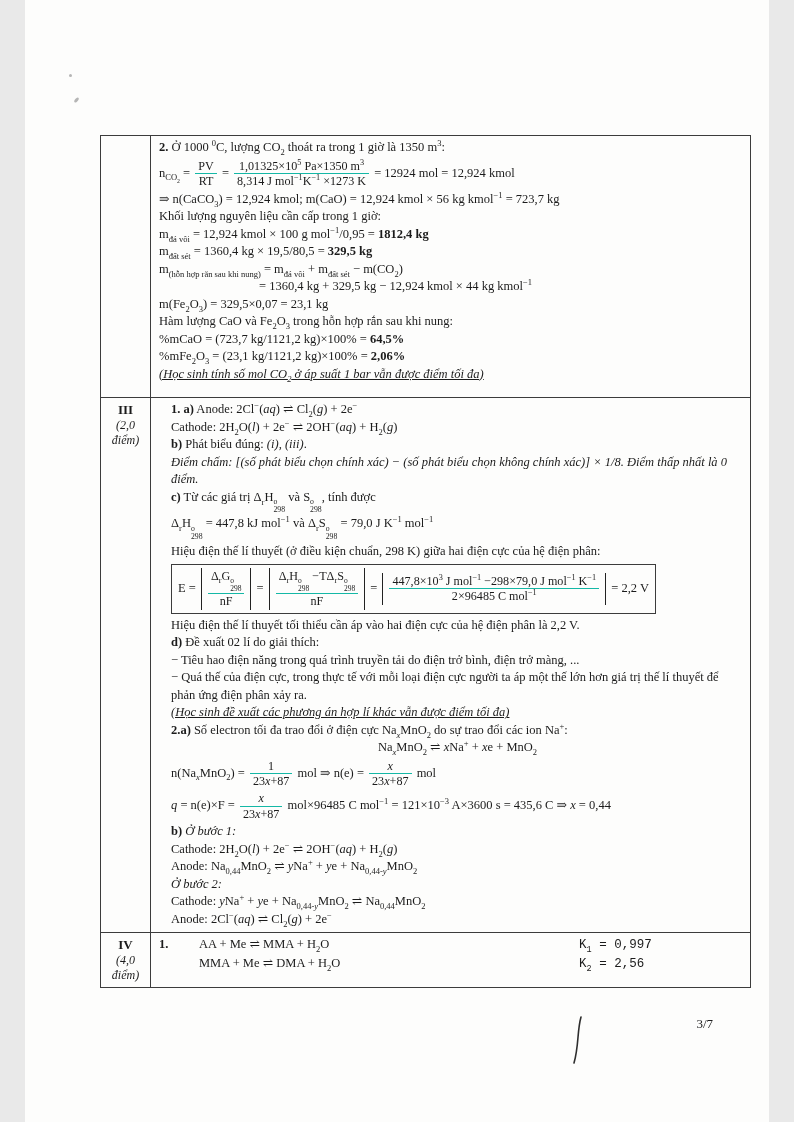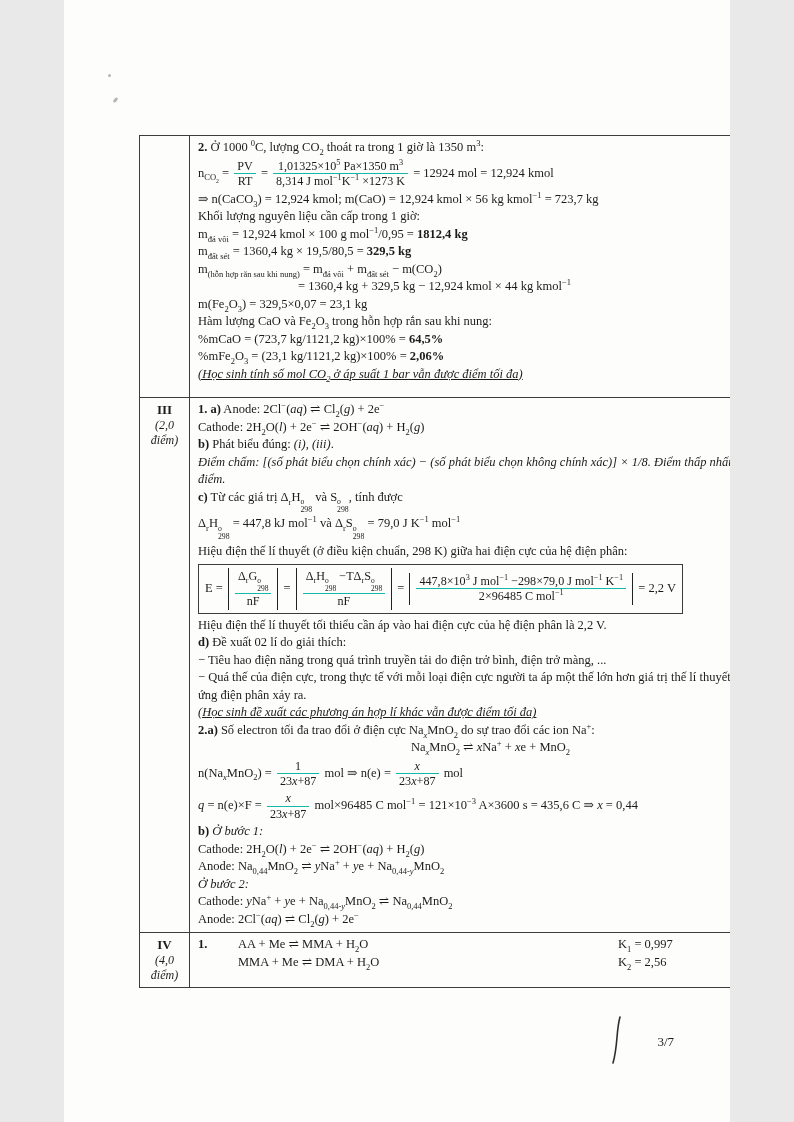--- a/index.html
+++ b/index.html
@@ -1,34 +1,34 @@
 <!DOCTYPE html>
 <html><head>
 <meta charset="utf-8">
 <style>
   * { margin:0; padding:0; box-sizing:border-box; }
   html,body { background:#e9e9e9; }
   body { font-family:"Liberation Serif","DejaVu Serif",serif; color:#1b1b1b; }
   .page {
-    position:relative; width:666px; height:1122px; margin:0 auto;
+    position:relative; width:744px; height:1122px; margin:0 auto;
     background:#fdfdfc; overflow:hidden;
   }
   .speck { position:absolute; background:#8f8f8f; border-radius:50%; opacity:.65; }
   .s1 { left:44px; top:74px; width:3px; height:3px; }
   .s2 { left:50px; top:97px; width:3px; height:6px; transform:rotate(38deg); }
 
   .answer-table {
     position:absolute; left:75px; top:135px; width:651px;
     display:flex; flex-direction:column;
     border:1px solid #3c3c3c;
   }
   .tr { display:flex; border-bottom:1px solid #3c3c3c; }
   .tr:last-child { border-bottom:none; }
   .row-a { min-height:262px; }
-  .row-b { min-height:510px; }
+  .row-b { min-height:510px;gap:12px; }
   .row-c { min-height:47px; }
 
   .cell-left {
     width:50px; flex-shrink:0; border-right:1px solid #3c3c3c;
     padding:4px 1px; text-align:center;
   }
   .row-label-numeral { font-weight:bold; font-size:13px; }
   .row-label-points  { font-style:italic; font-size:12px; line-height:1.25; }
 
   .cell-right { flex:1; min-width:0; padding:3px 6px 4px 8px; }
@@ -56,23 +56,23 @@
     padding:1px 4px; margin:0 2px; vertical-align:middle;
   }
   .stk {
     display:inline-flex; flex-direction:column; align-items:flex-start;
     font-size:0.62em; line-height:1.08; vertical-align:-0.42em;
   }
 
   .cols { display:flex; align-items:baseline; }
   .cols .c0 { width:40px; }
   .cols .c1 { flex:1; }
-  .cols .c2 { width:165px; }
+  .cols .c2 { width:165px;font-family:Liberation Mono, monospace; }
 
-  .page-number { position:absolute; right:56px; top:1016px; font-size:13px;margin-top:18px; }
+  .page-number { position:absolute; right:56px; top:1016px; font-size:13px; }
   .mark { position:absolute; left:543px; top:1014px; }
 </style>
 </head>
 <body>
 
 <div class="page">
 
   <div class="speck s1"></div>
   <div class="speck s2"></div>
 

